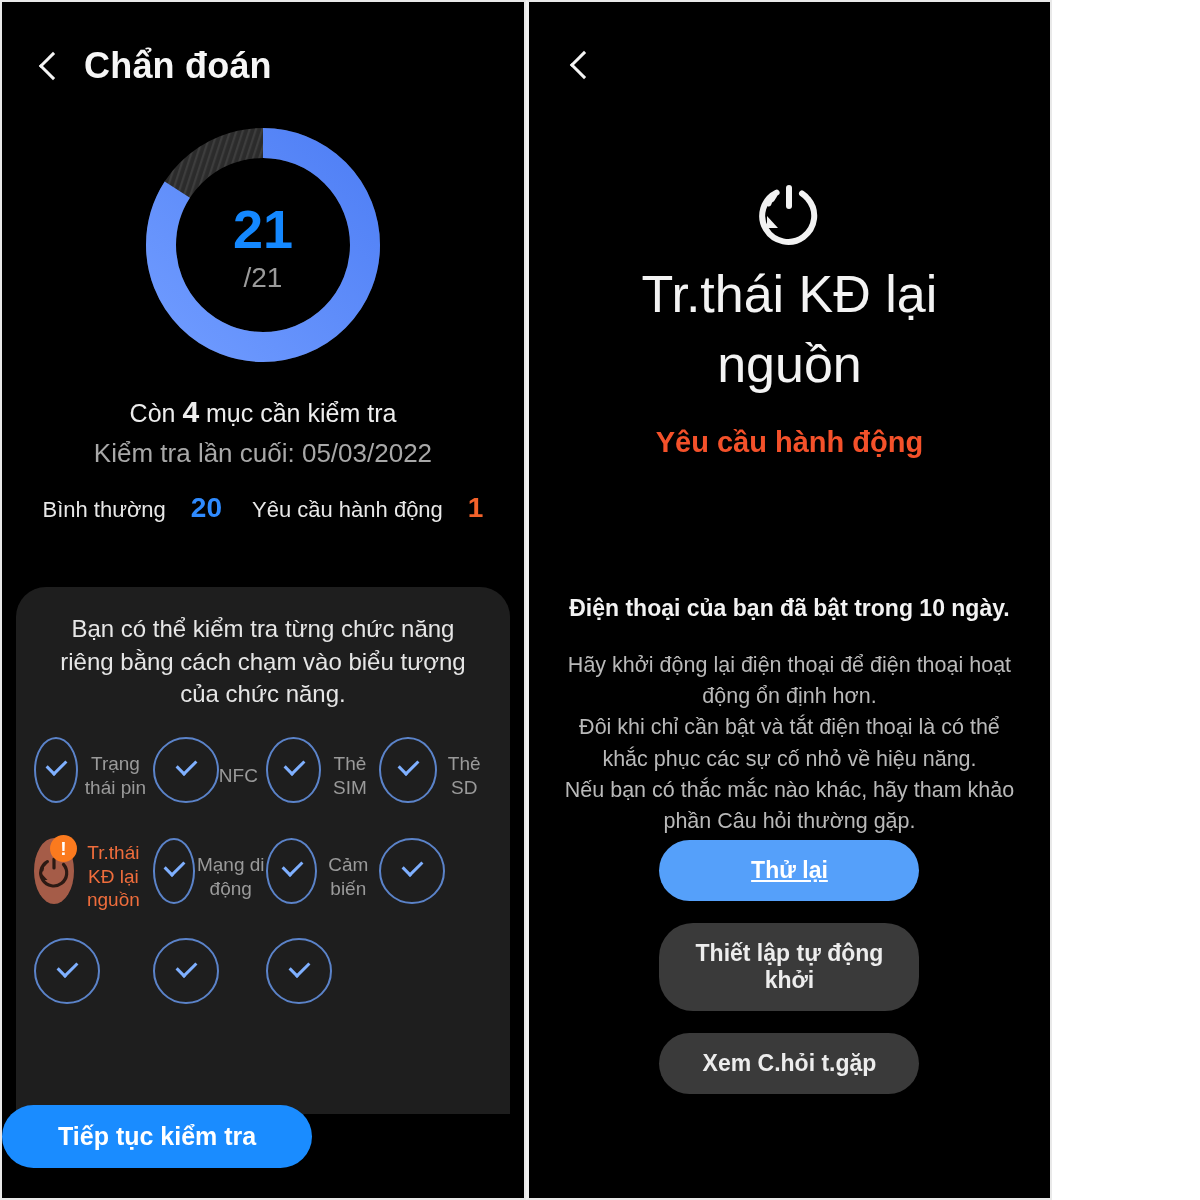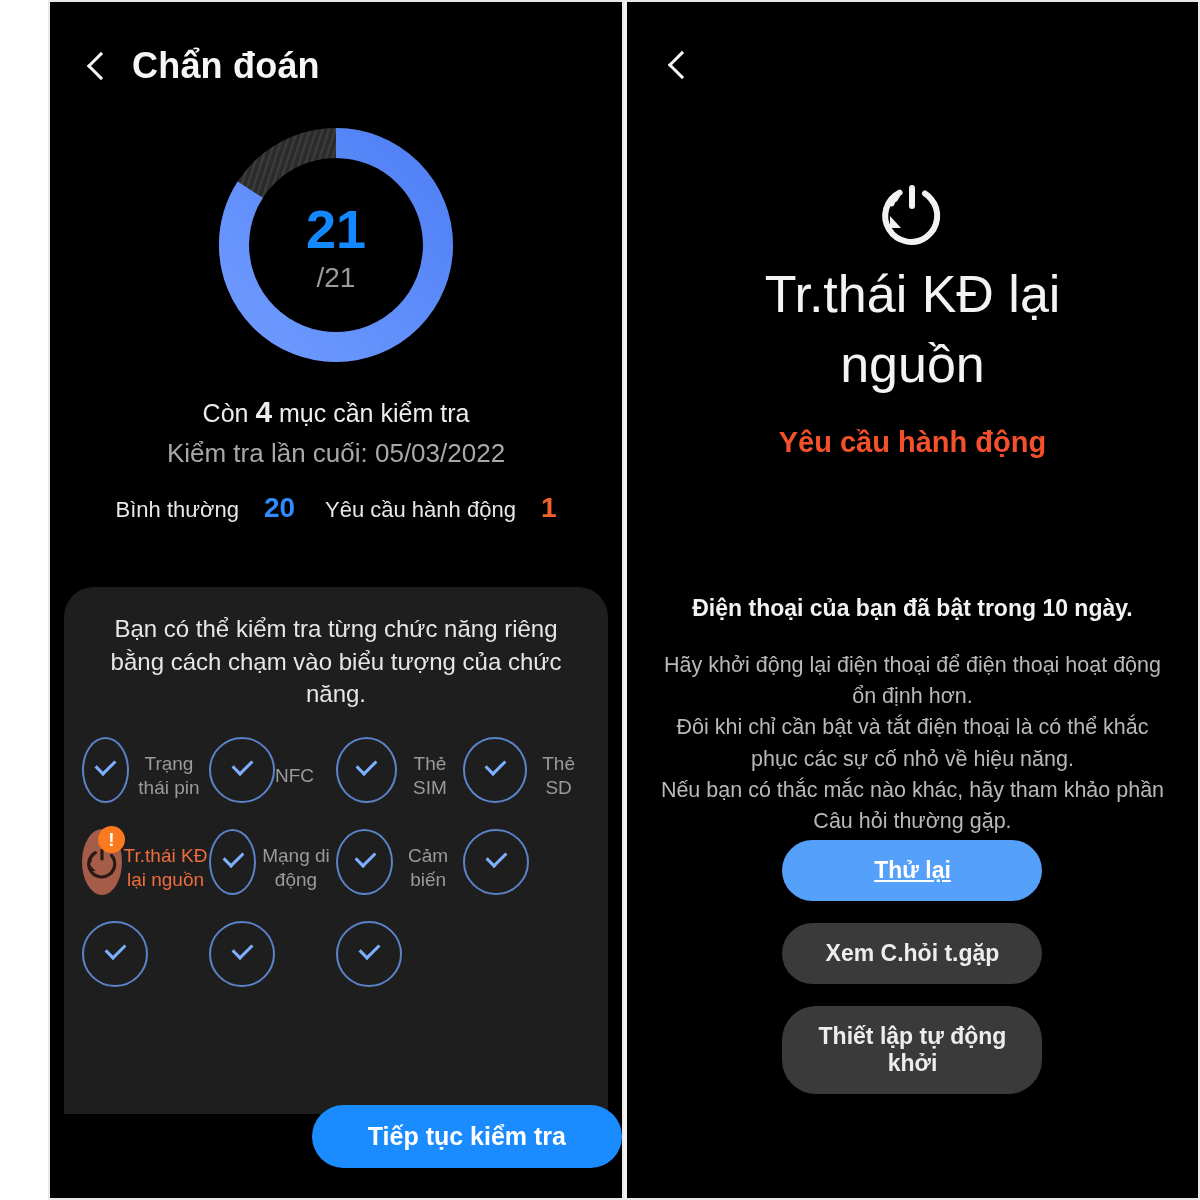--- a/index.html
+++ b/index.html
@@ -4,24 +4,23 @@
 <style>
   * { box-sizing: border-box; margin: 0; padding: 0; }
   html, body {
     width: 1200px; height: 1200px;
     background: #ffffff;
     font-family: "Liberation Sans", sans-serif;
     overflow: hidden;
   }
   .screen {
     position: relative;
-    width: 1200px; height: 1200px;
+    width: 1052px; height: 1200px;
     background: #ffffff;
     display: flex;
-    padding-left: 48px;
   }
   .panel {
     position: relative;
     height: 1200px;
     background: #000000;
     overflow: hidden;
   }
   .panel-left  { width: 600px; border: 2px solid #e9e9e9; }
   .panel-right { width: 600px; border: 2px solid #e9e9e9; border-left: 3px solid #f2f2f2; }
 
@@ -163,21 +162,21 @@
     color: #9a9a9a;
     font-size: 19px;
     text-align: center;
     line-height: 1.25;
     max-width: 128px;
   }
   .tile-label.alert { color: #ef6d3c; }
 
   .cta-wrap {
     position: absolute; left: 0; right: 0; bottom: 30px;
-    display: flex; justify-content: flex-end;
+    display: flex; justify-content: flex-start;
   }
   .cta {
     background: #1a8cff;
     color: #ffffff;
     font-size: 25px; font-weight: 700;
     border: none;
     border-radius: 34px;
     padding: 17px 56px;
     cursor: pointer;
     font-family: inherit;
@@ -394,17 +393,17 @@
 
     <div class="r-bold">Điện thoại của bạn đã bật trong 10 ngày.</div>
     <div class="r-body" id="rbody">
         <p>Hãy khởi động lại điện thoại để điện thoại hoạt động ổn định hơn.</p>
         <p>Đôi khi chỉ cần bật và tắt điện thoại là có thể khắc phục các sự cố nhỏ về hiệu năng.</p>
         <p>Nếu bạn có thắc mắc nào khác, hãy tham khảo phần Câu hỏi thường gặp.</p>
       </div>
 
     <div class="r-buttons">
       <button class="btn btn-primary">Thử lại</button>
+      <button class="btn btn-secondary">Thiết lập tự động khởi</button>
       <button class="btn btn-secondary">Xem C.hỏi t.gặp</button>
-      <button class="btn btn-secondary">Thiết lập tự động khởi</button>
     </div>
   </div>
 </div>
 
 </body></html>

